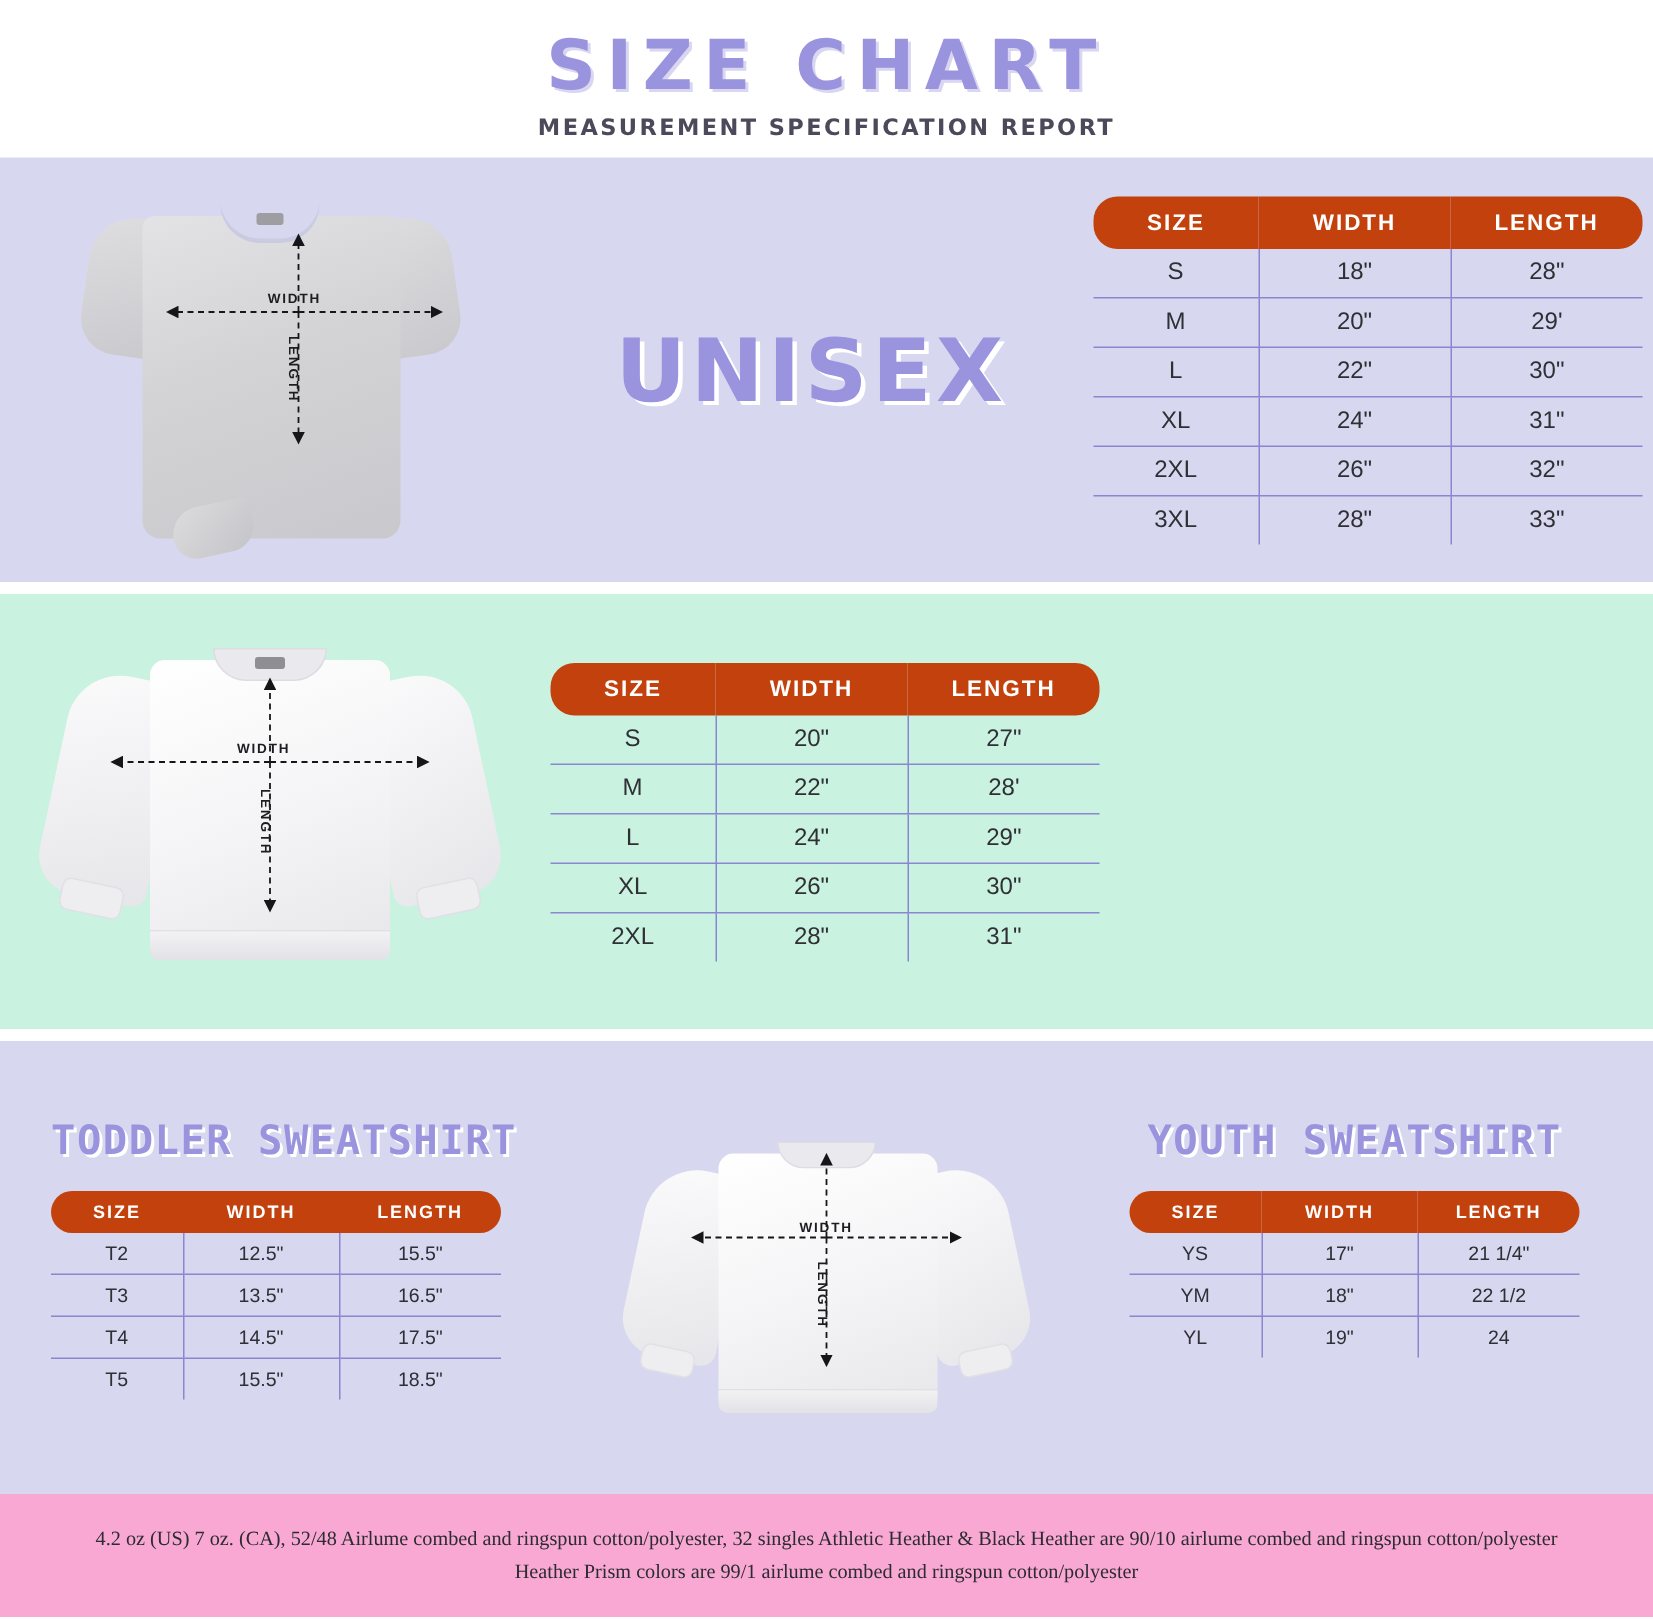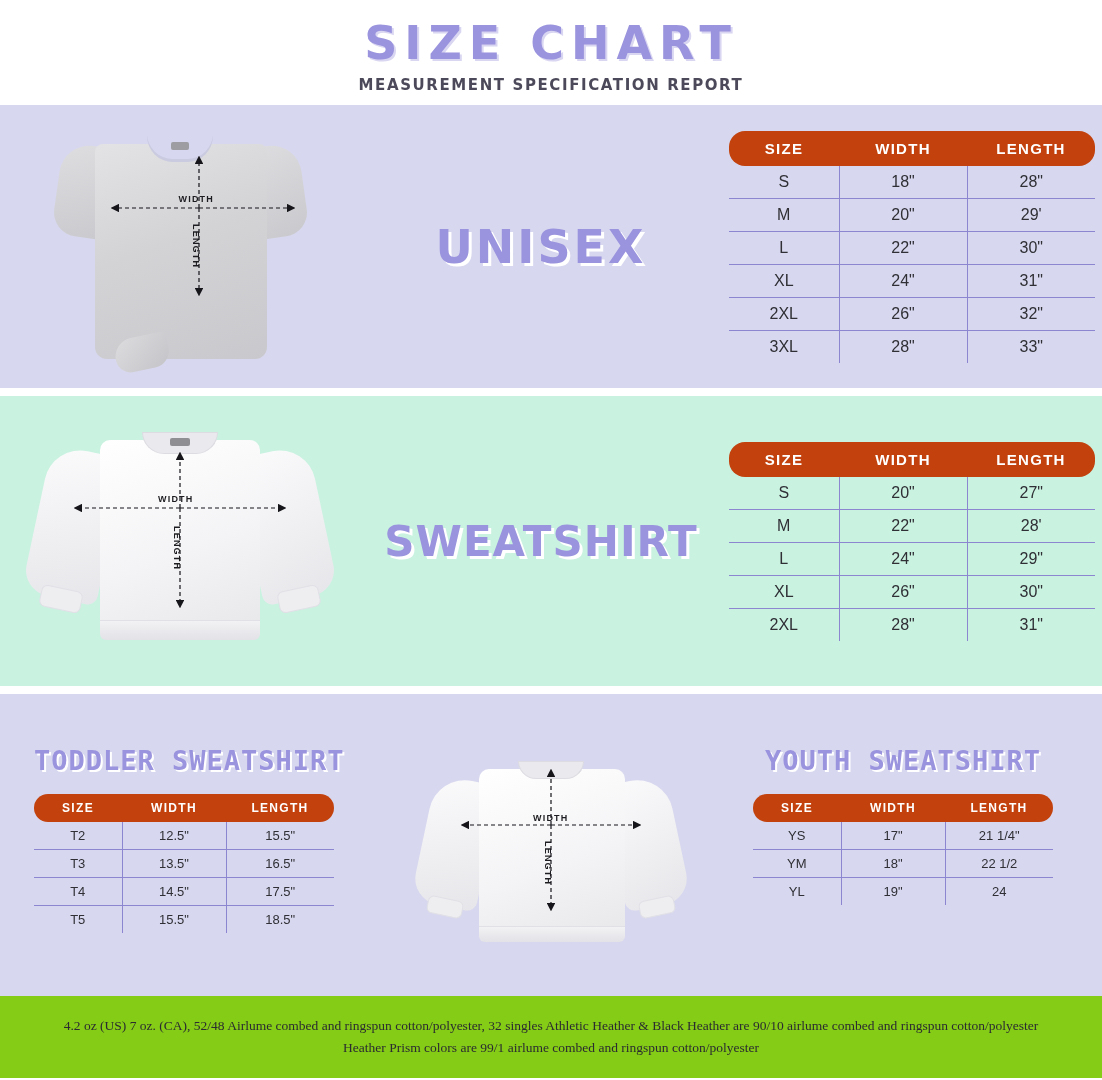--- a/index.html
+++ b/index.html
@@ -189,21 +189,21 @@
   }
   .meas-label.vert { writing-mode: vertical-rl; }
 
   
   .sec-title {
     font-family: "DejaVu Sans", sans-serif;
     font-weight: bold;
     color: #9a93dd;
     text-shadow: 3px 3px 0 #ffffff;
   }
-  .title-unisex { font-size: 46px; letter-spacing: 3px; }
+  .title-unisex { font-size: 58px; letter-spacing: 3px; }
   .title-sweatshirt { font-size: 42px; letter-spacing: 1px; }
   .title-small {
     font-family: "DejaVu Sans Mono", monospace;
     font-weight: bold;
     font-size: 27px;
     letter-spacing: 1px;
     color: #9a93dd;
     text-shadow: 2px 2px 0 #ffffff;
   }
 
@@ -275,21 +275,21 @@
     display: flex;
     justify-content: center;
     align-items: flex-start;
     padding-top: 4px;
   }
   .bottom-col .title-small { margin-bottom: 18px; }
 
   
   .footer {
     height: 82px;
-    background: #84cc16;
+    background: #f9a8d4;
     display: flex;
     align-items: center;
     text-align: center;
     padding: 4px 44px;
   }
   .footer-text {
     font-family: "Liberation Serif", serif;
     font-size: 13.5px;
     line-height: 1.65;
     color: #2b2b30;
@@ -413,23 +413,20 @@
                 <line x1="150" y1="92" x2="150" y2="190" stroke="#15151a" stroke-width="1.2" stroke-dasharray="4 3" marker-end="url(#ah2)"></line>
                 <line x1="150" y1="92" x2="150" y2="38" stroke="#15151a" stroke-width="1.2" stroke-dasharray="4 3" marker-end="url(#ah2)"></line>
               </svg>
               <div class="meas-label" style="left:128px; top:78px;">WIDTH</div>
               <div class="meas-label vert" style="left:142px; top:110px;">LENGTH</div>
             </div>
           </div>
         </div>
       </div>
 
-      <div class="col-title">
-        <div class="sec-title title-sweatshirt">SWEATSHIRT</div>
-      </div>
 
       <div class="col-table">
         <table class="size-table tbl-lg">
           <thead>
             <tr>
               <th class="col-size">SIZE</th>
               <th class="col-width">WIDTH</th>
               <th class="col-length">LENGTH</th>
             </tr>
           </thead>

